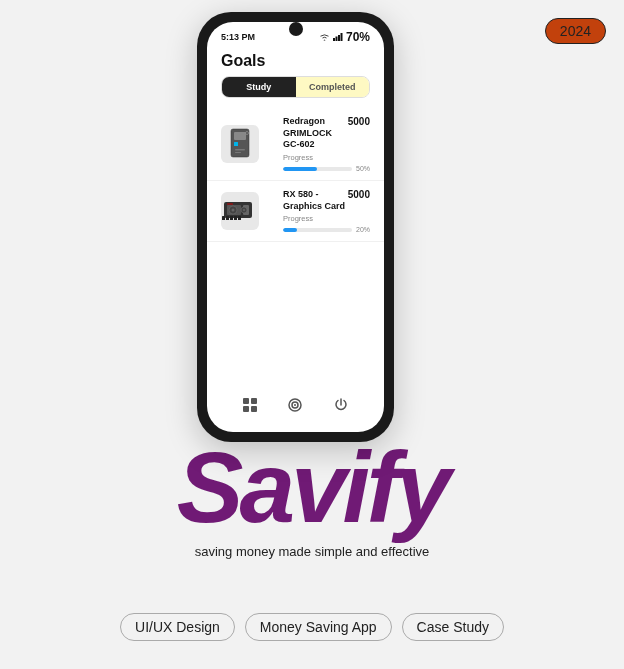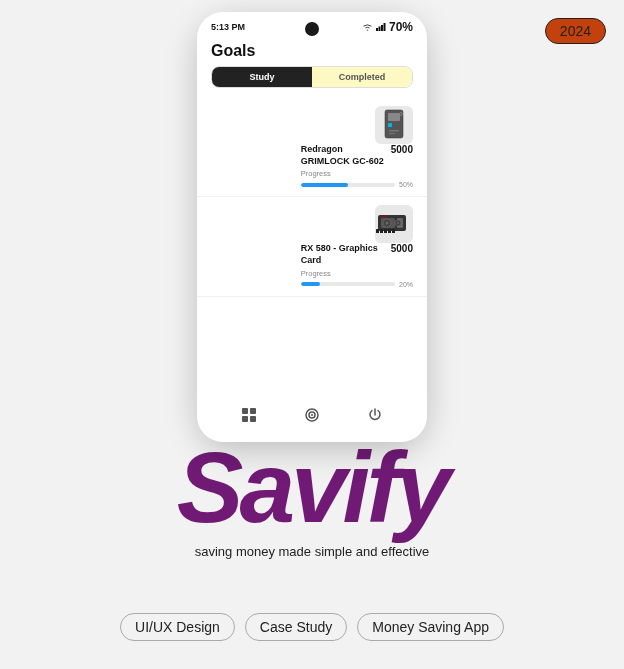--- a/index.html
+++ b/index.html
@@ -36,24 +36,25 @@
       position: absolute;
       top: 12px;
       left: 50%;
       transform: translateX(-50%);
       width: 230px;
       height: 430px;
       z-index: 5;
     }
 
     .phone-outer {
-      width: 230px;
+      width: 197px;
       height: 430px;
       background: #1a1a1a;
       border-radius: 34px;
+      padding: 10px;
       box-shadow: 0 8px 32px rgba(0,0,0,0.22);
       position: relative;
     }
 
     
     .phone-notch {
       position: absolute;
       top: 10px;
       left: 50%;
       transform: translateX(-50%);
@@ -123,25 +124,24 @@
     }
 
     .tab-inactive {
       background: #fef9c3;
       color: #555;
     }
 
     
     .goal-card {
       display: flex;
-      align-items: flex-end;
+      align-items: center;
       padding: 8px 14px;
-      gap: 0;
+      gap: 24px;
       border-bottom: 1px solid #f0f0f0;
-      flex-direction: column;
     }
 
     .goal-img {
       width: 38px;
       height: 38px;
       border-radius: 6px;
       background: #e8e8e8;
       flex-shrink: 0;
       display: flex;
       align-items: center;
@@ -416,15 +416,15 @@
     </div>
   </div>
 </div>
 
 <div class="savify-text">Savify</div>
 
 <div class="subtitle">saving money made simple and effective</div>
 
 <div class="tags-row">
   <div class="tag">UI/UX Design</div>
+  <div class="tag">Money Saving App</div>
   <div class="tag">Case Study</div>
-  <div class="tag">Money Saving App</div>
 </div>
 
 </body></html>

